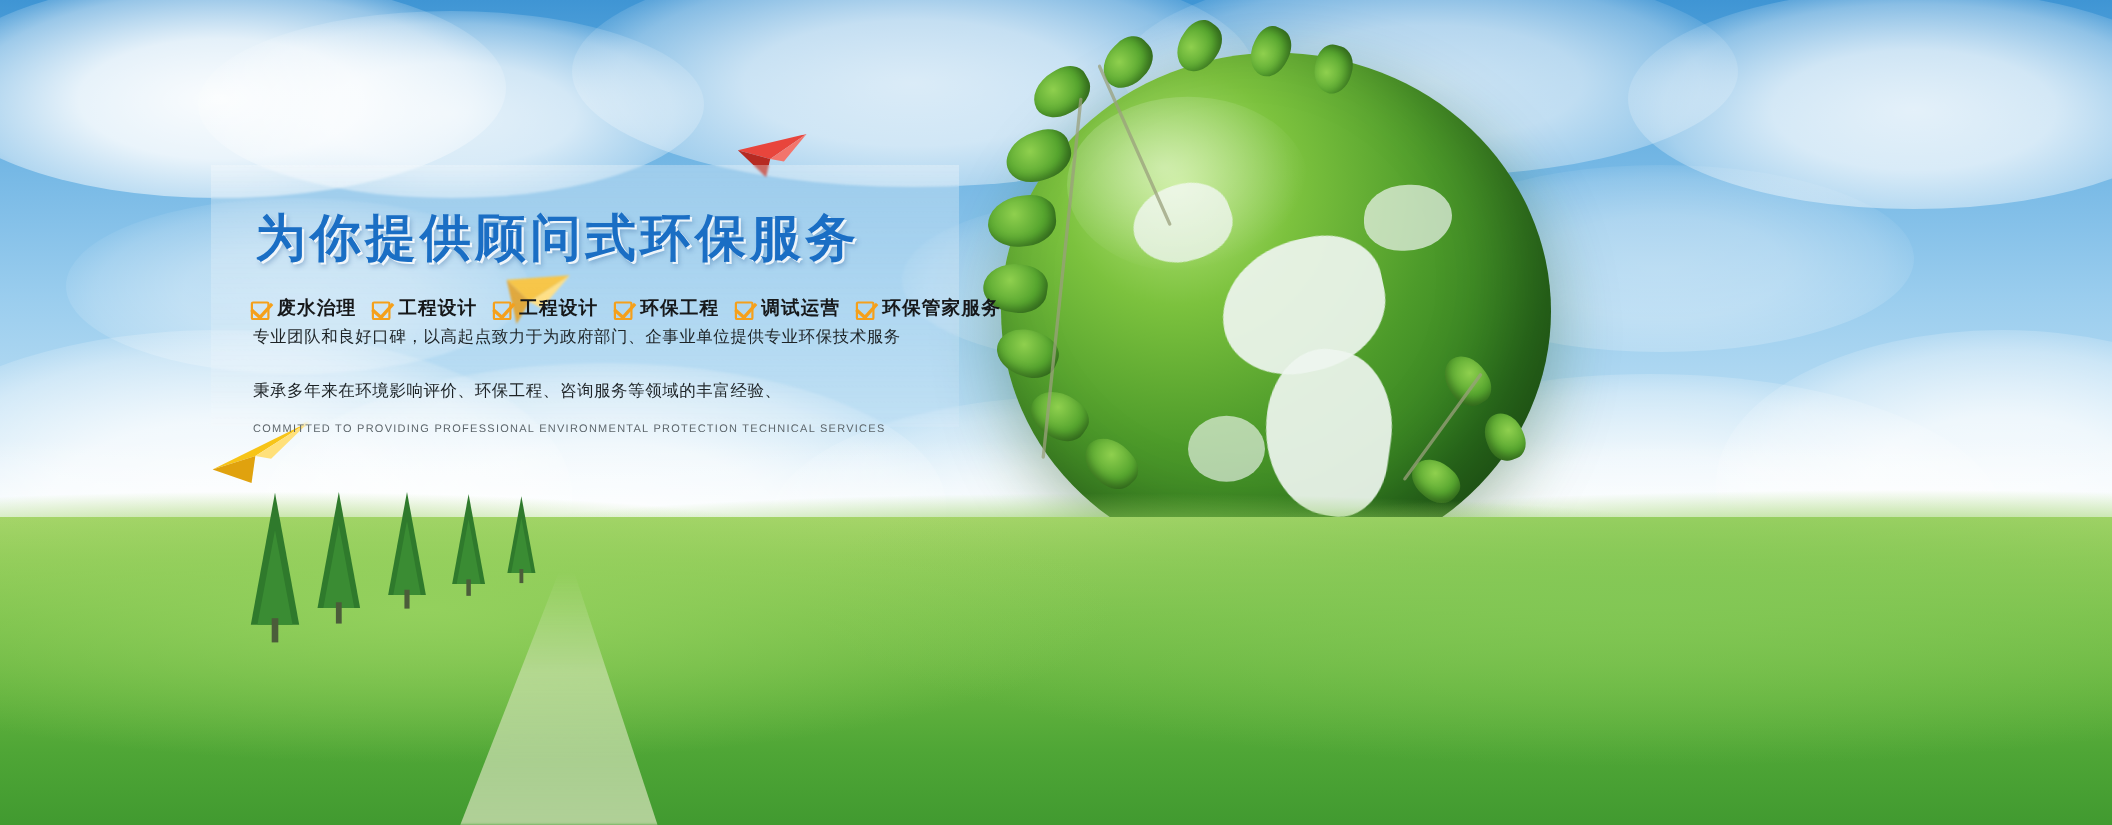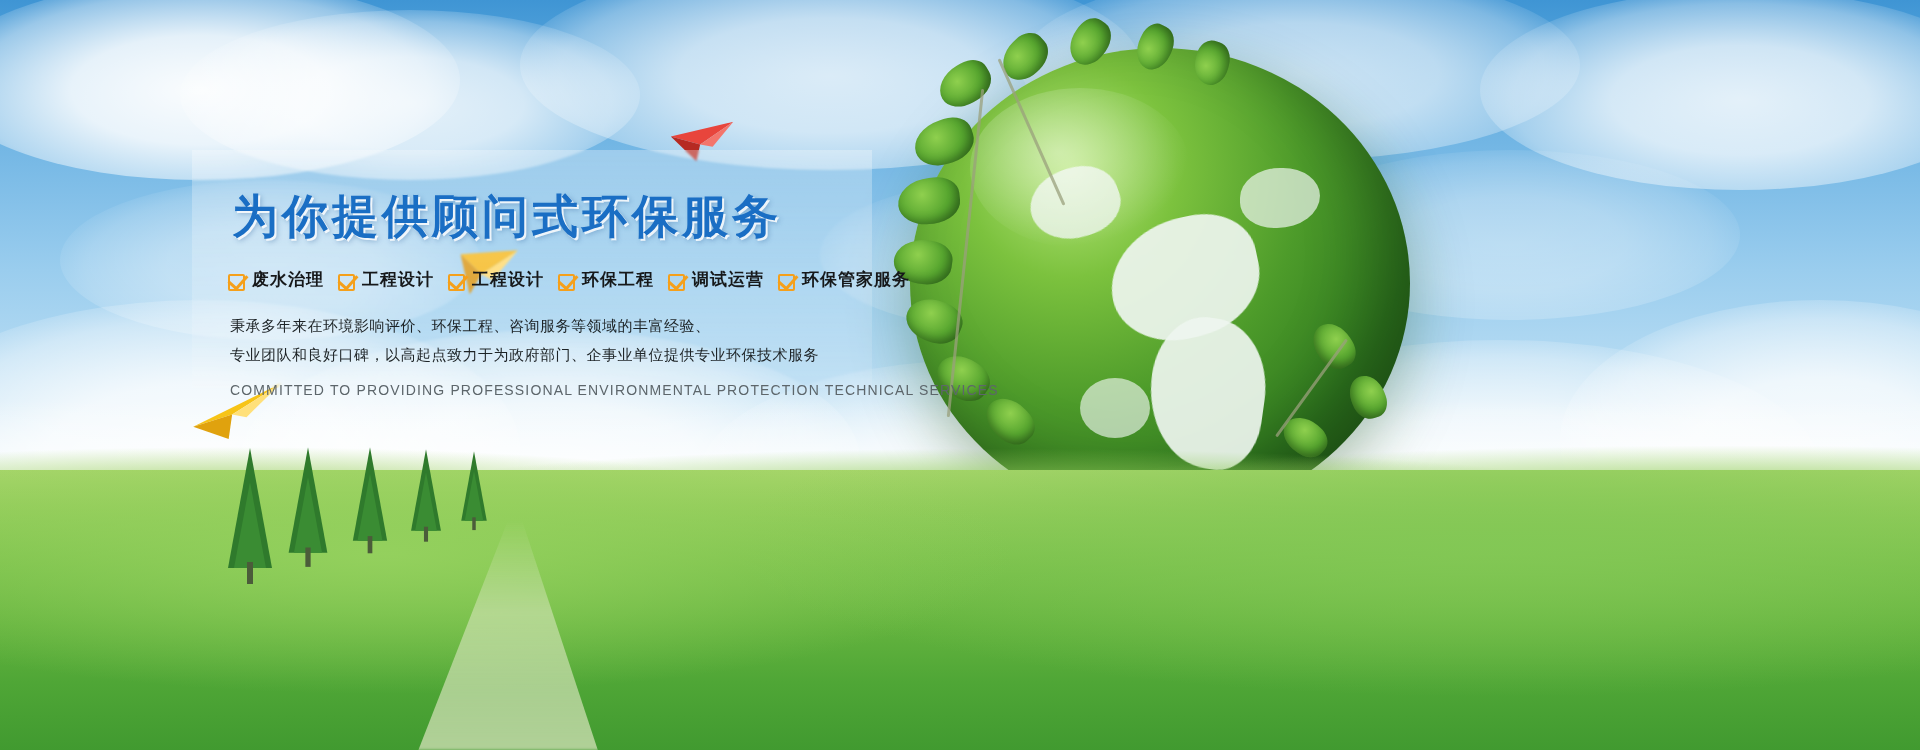--- a/index.html
+++ b/index.html
@@ -204,21 +204,21 @@
   .para {
     margin:22px 0 0 38px;
     font-family:"DejaVu Sans","Liberation Sans",sans-serif;
     font-size:15px; color:#1d2326; line-height:27px; letter-spacing:.5px;
     white-space:nowrap;
   }
 
   .eng {
     margin:14px 0 0 38px;
     font-family:"Liberation Sans","DejaVu Sans",sans-serif;
-    font-size:14px; color:#5d666b; line-height:15px; letter-spacing:1.15px;
+    font-size:10px; color:#5d666b; line-height:15px; letter-spacing:1.15px;
     white-space:nowrap;
   }
 
   
   .plane { position:absolute; }
   .plane svg { display:block; }
   .plane-red { left:672px; top:126px; transform:rotate(-8deg); }
   .plane-yellow-small { left:458px; top:245px; transform:rotate(10deg); }
   .plane-yellow-big { left:192px; top:388px; transform:rotate(-6deg); }
 </style>
@@ -355,20 +355,20 @@
       <div class="chk-item">
         <span class="chk-box"></span>
         <span class="chk-label">调试运营</span>
       </div>
       <div class="chk-item">
         <span class="chk-box"></span>
         <span class="chk-label">环保管家服务</span>
       </div>
     </div>
 
+    <div class="para" style="margin-top:2px;">专业团队和良好口碑，以高起点致力于为政府部门、企事业单位提供专业环保技术服务</div>
     <div class="para">秉承多年来在环境影响评价、环保工程、咨询服务等领域的丰富经验、</div>
-    <div class="para" style="margin-top:2px;">专业团队和良好口碑，以高起点致力于为政府部门、企事业单位提供专业环保技术服务</div>
 
     <div class="eng">COMMITTED TO PROVIDING PROFESSIONAL ENVIRONMENTAL PROTECTION TECHNICAL SERVICES</div>
 
   </div>
 
 </div>
 
 </body></html>

